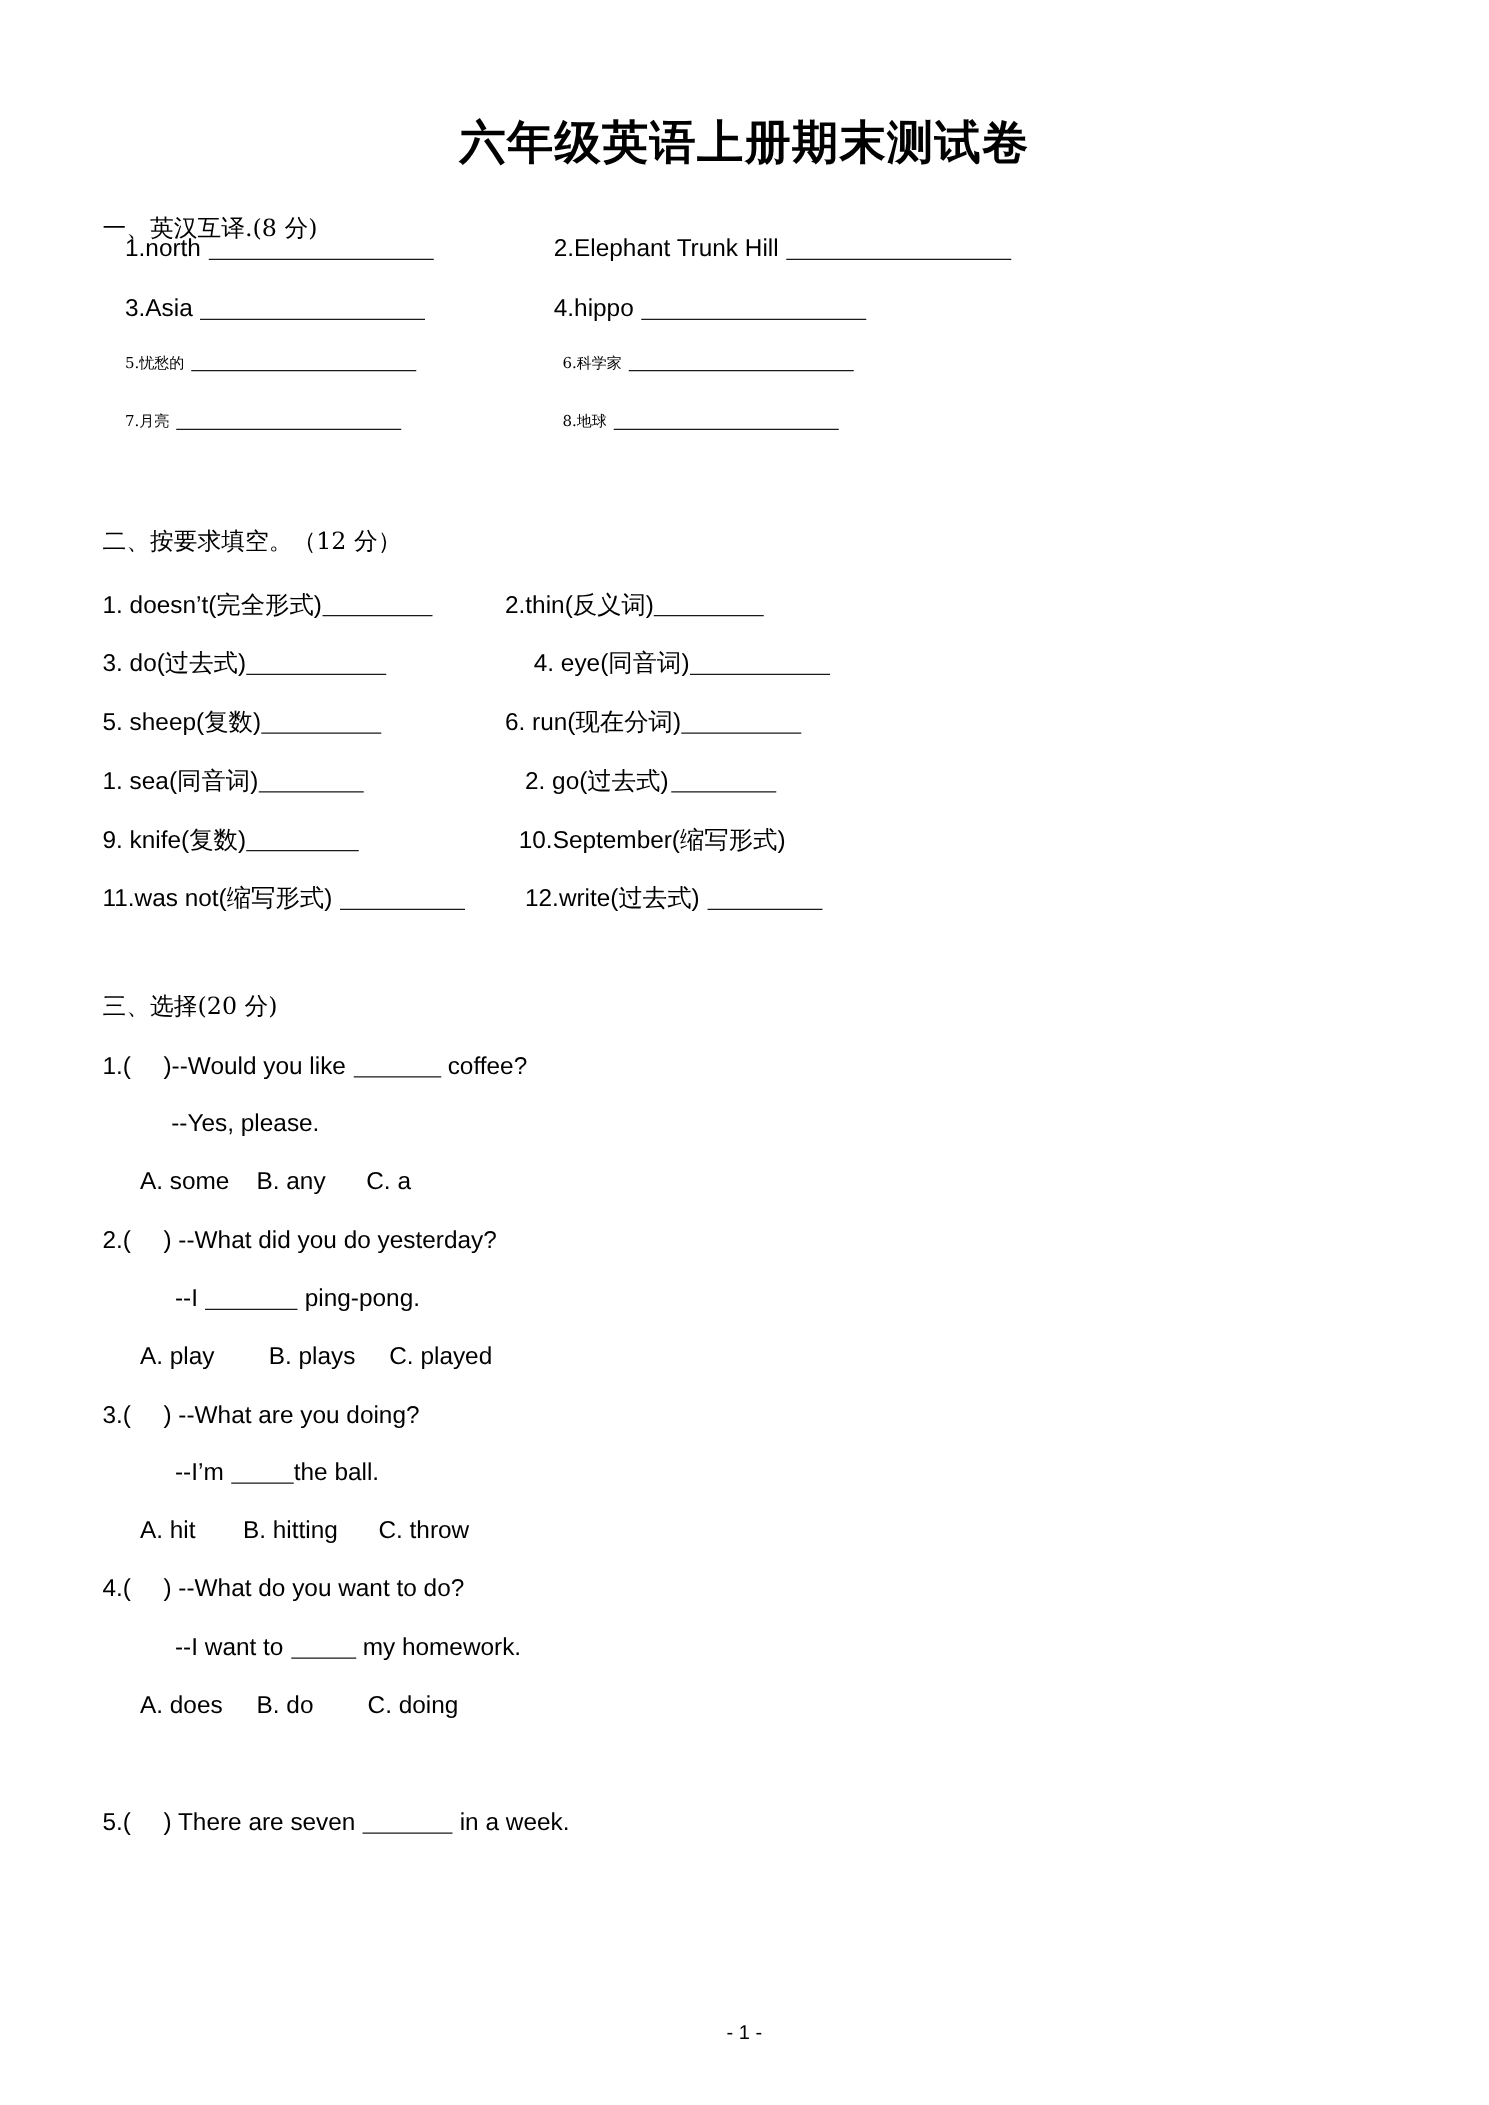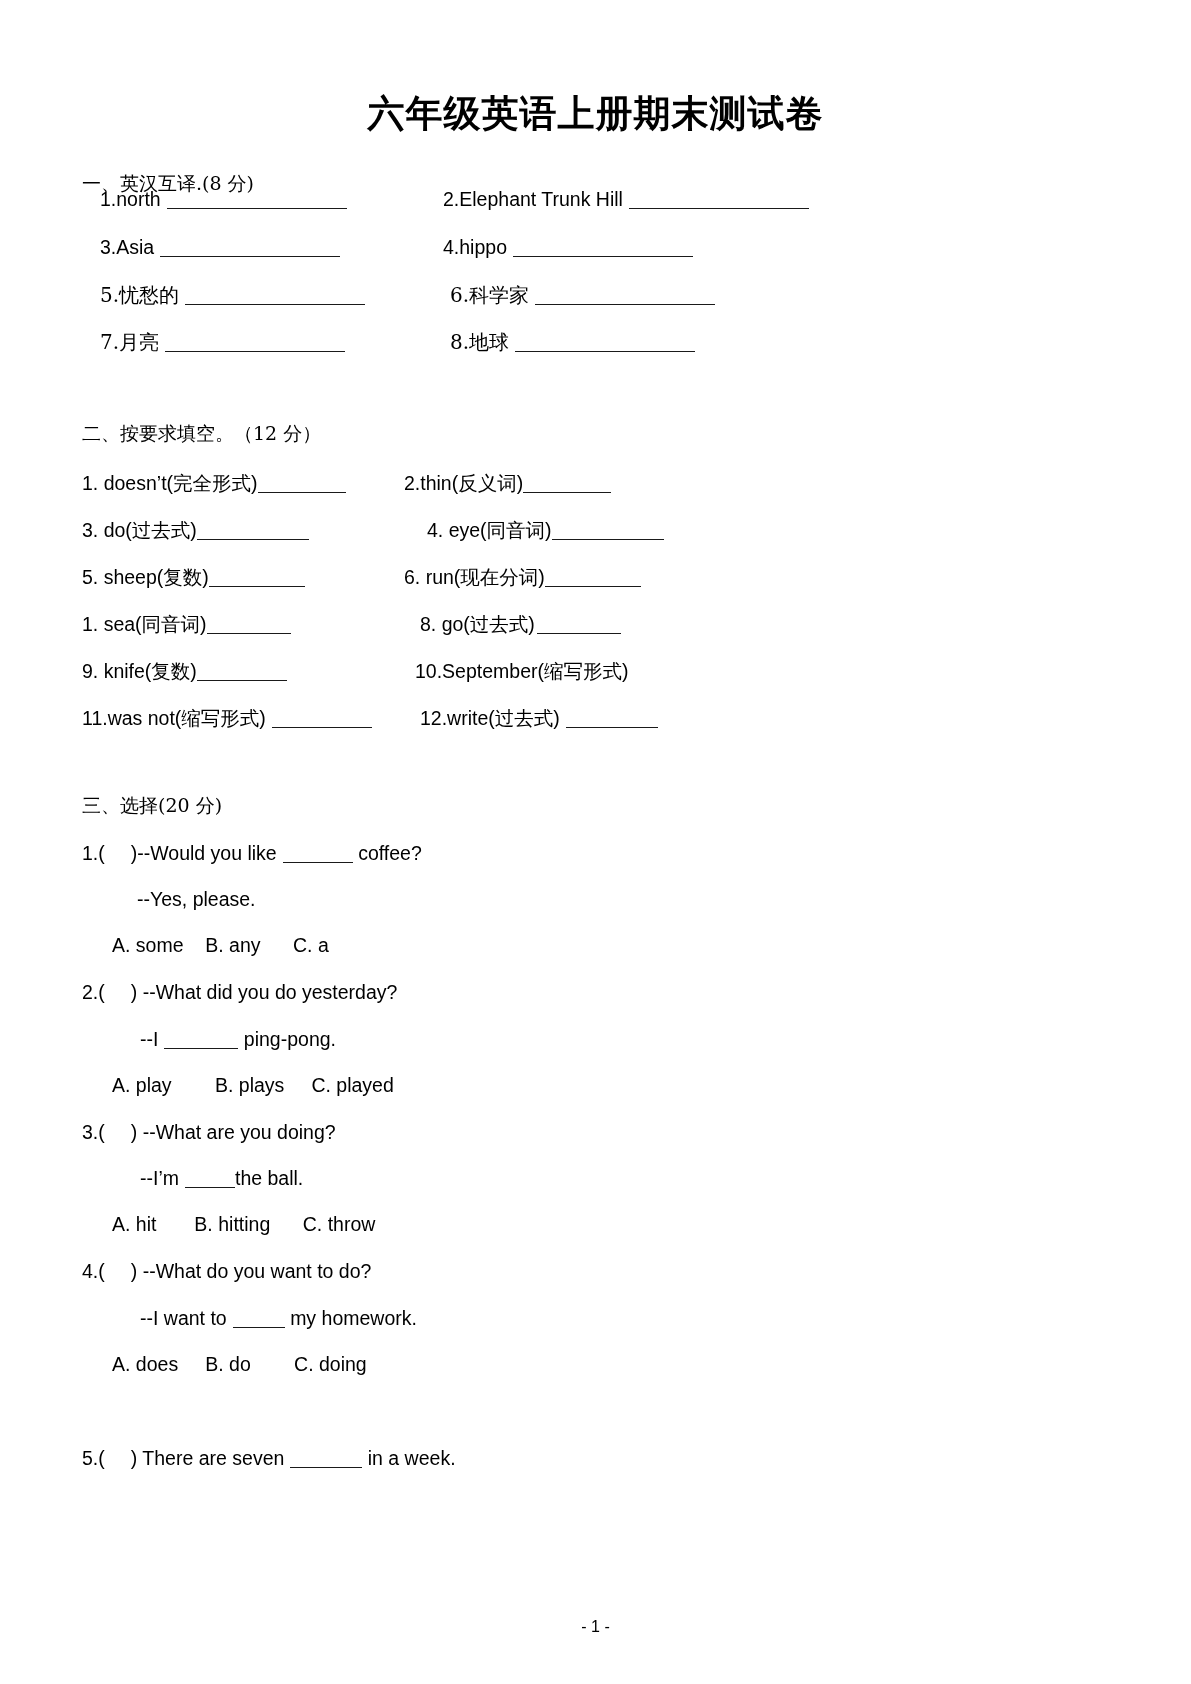--- a/index.html
+++ b/index.html
@@ -35,21 +35,21 @@
     line-height: 1.4;
   }
   .sec1-head { margin: 34px 0 0 82px; }
   .cell {
     position: absolute;
     white-space: nowrap;
     font-size: 19.5px;
   }
   .cn {
     font-family: "DejaVu Serif", "Liberation Serif", serif;
-    font-size: 20px;
+    font-size: 12px;
   }
   .blank {
     display: inline-block;
     border-bottom: 1.6px solid #1a1a1a;
     vertical-align: -3px;
     margin: 0 2px;
   }
   .blank-pre {
     display: inline-block;
     border-bottom: 1.6px solid #1a1a1a;
@@ -133,21 +133,21 @@
     <span>5. sheep(复数)</span><span class="blank" style="width:96px; margin-left:0;"></span>
   </div>
   <div class="cell" style="top:564px; left:404px;">
     <span>6. run(现在分词)</span><span class="blank" style="width:96px; margin-left:0;"></span>
   </div>
 
   <div class="cell" style="top:611px; left:82px;">
     <span>1. sea(同音词)</span><span class="blank" style="width:84px; margin-left:0;"></span>
   </div>
   <div class="cell" style="top:611px; left:420px;">
-    <span>8. go(过去式)</span><span class="blank" style="width:84px;"></span>
+    <span>2. go(过去式)</span><span class="blank" style="width:84px;"></span>
   </div>
 
   <div class="cell" style="top:658px; left:82px;">
     <span>9. knife(复数)</span><span class="blank" style="width:90px; margin-left:0;"></span>
   </div>
   <div class="cell" style="top:658px; left:415px;">
     <span>10.September(缩写形式)</span>
   </div>
 
   <div class="cell" style="top:705px; left:82px;">

